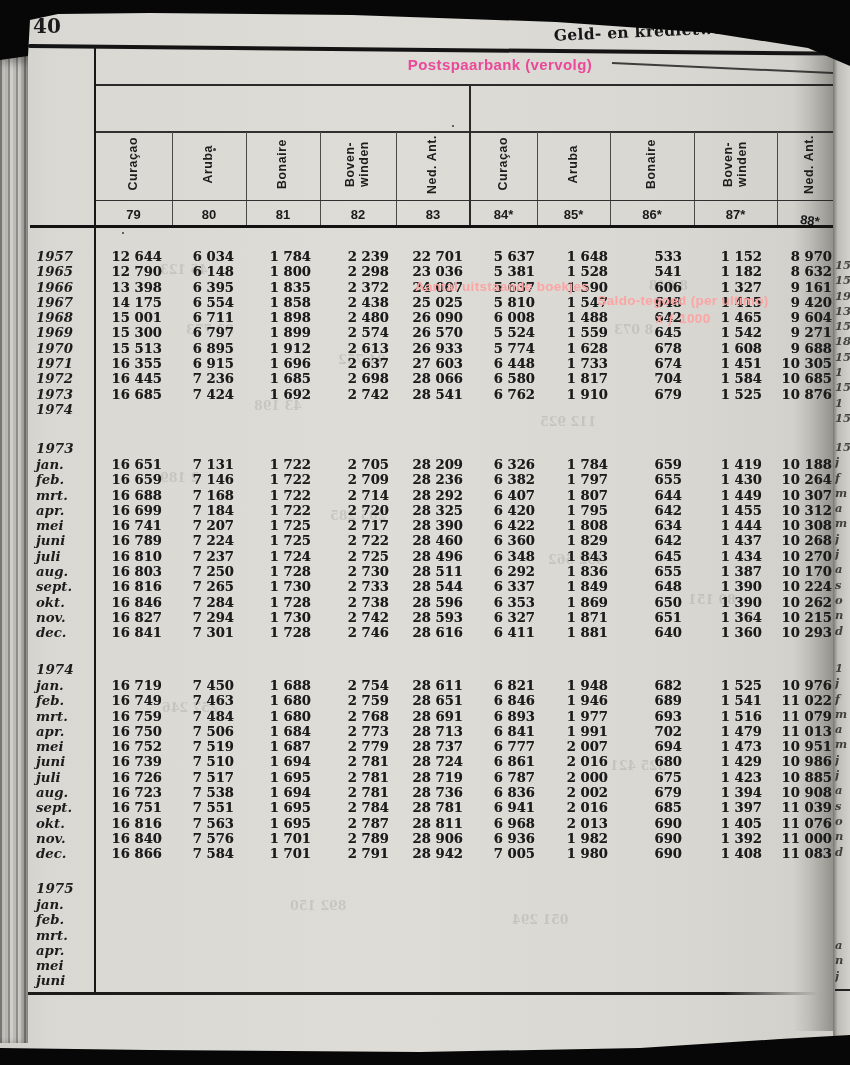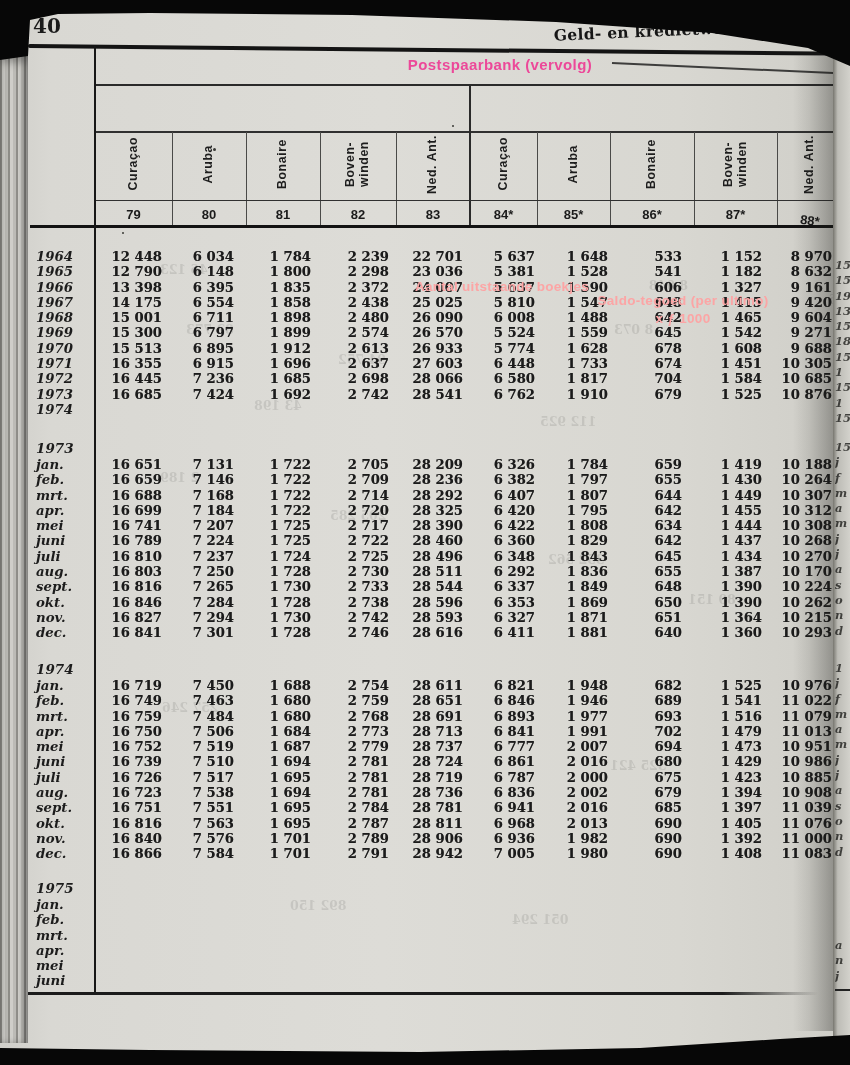--- a/index.html
+++ b/index.html
@@ -189,22 +189,22 @@
       <div class="cnum h8">87*</div>
       <div class="cnum h9">88*</div>
     </div>
   <div class="ln l-thick"></div>
   <div class="ln l-left"></div>
   <div class="ln l-bottom"></div>
 
   <div id="tbody">
       <div class="sec sec0">
         <div class="trow">
-          <span class="rl">1964</span>
-          <span class="cell v0">12 448</span>
+          <span class="rl">1957</span>
+          <span class="cell v0">12 644</span>
           <span class="cell v1">6 034</span>
           <span class="cell v2">1 784</span>
           <span class="cell v3">2 239</span>
           <span class="cell v4">22 701</span>
           <span class="cell v5">5 637</span>
           <span class="cell v6">1 648</span>
           <span class="cell v7">533</span>
           <span class="cell v8">1 152</span>
           <span class="cell v9">8 970</span>
         </div>

